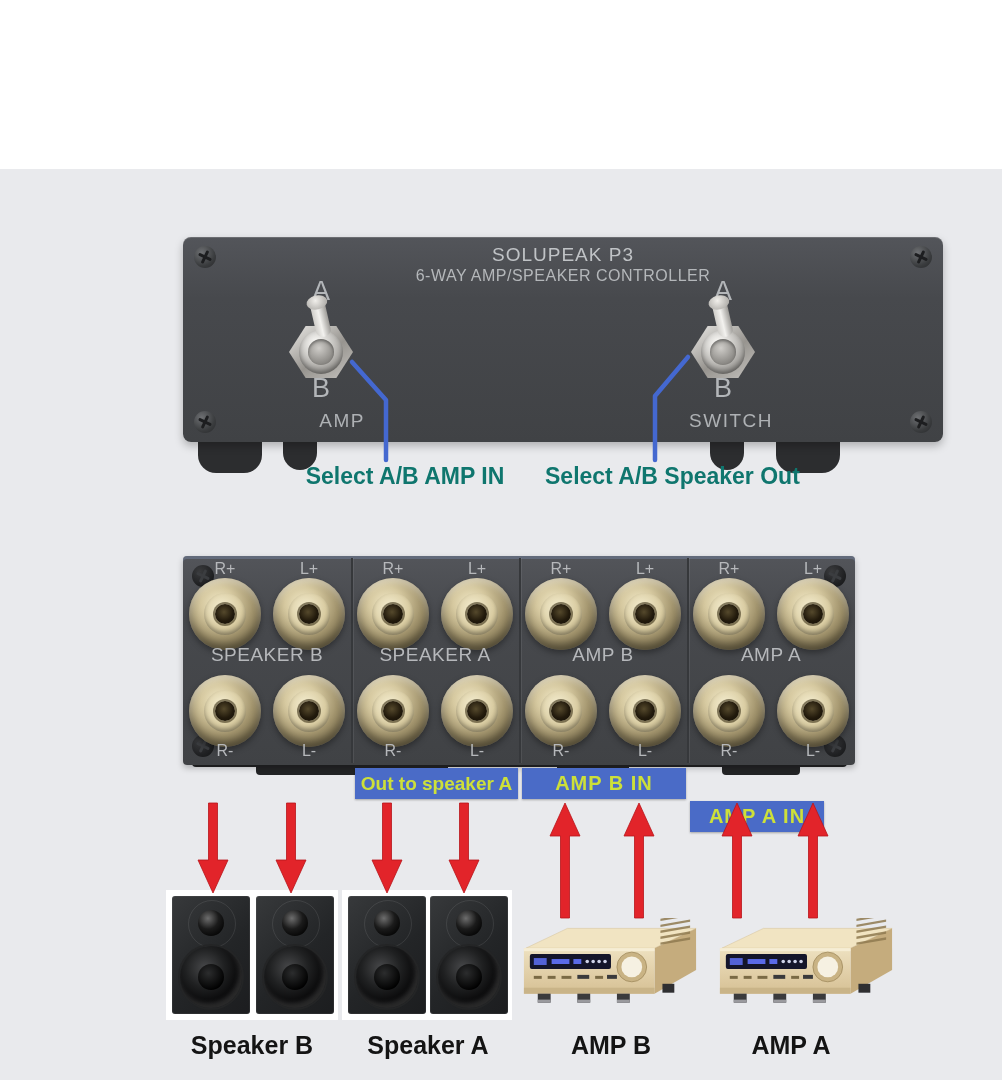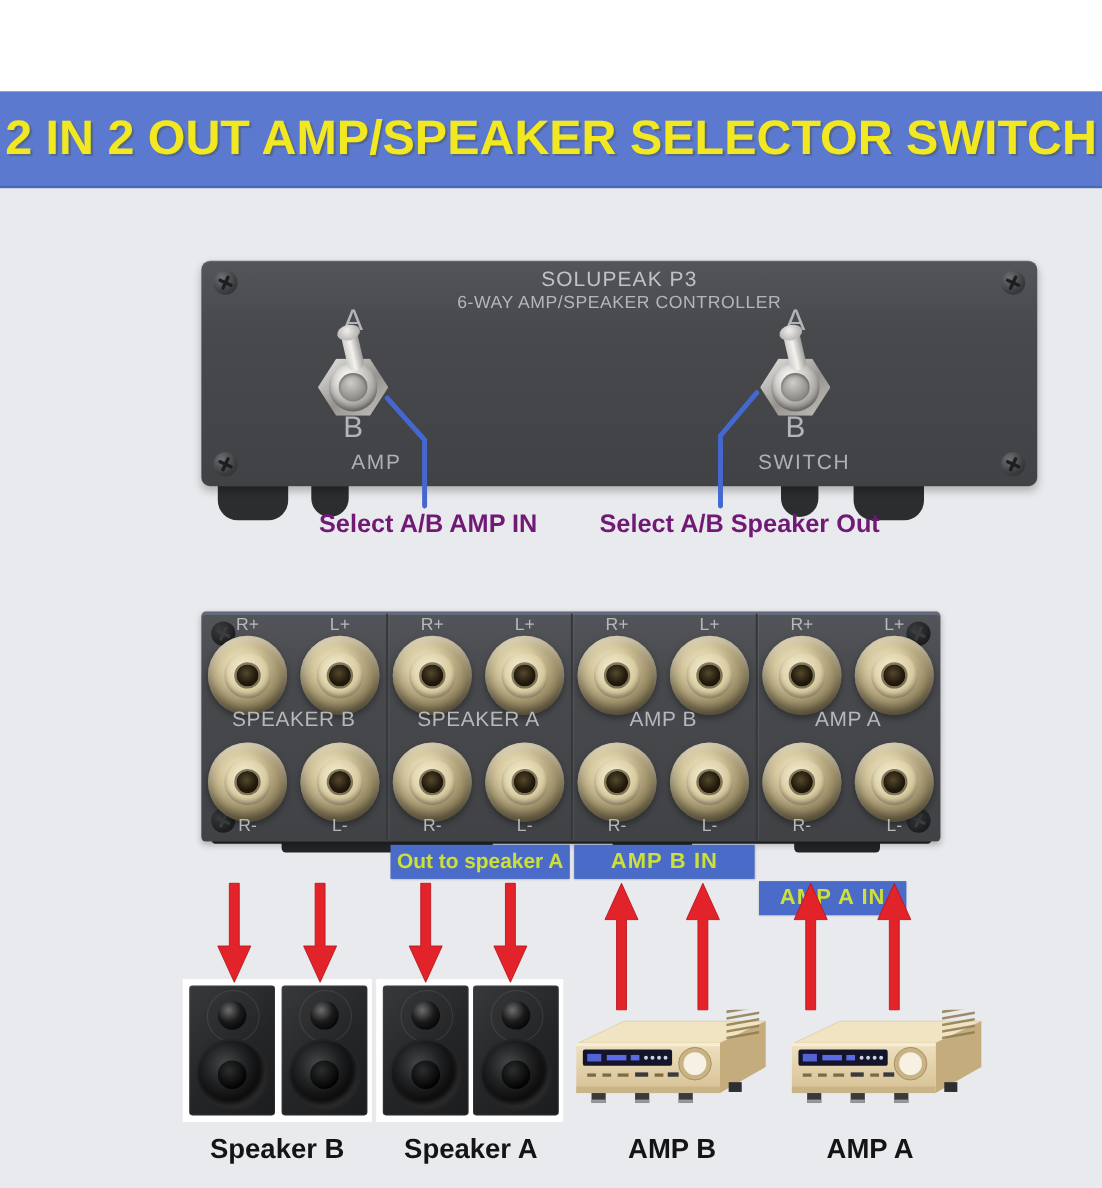--- a/index.html
+++ b/index.html
@@ -42,21 +42,21 @@
   .sw-base{position:absolute;left:2px;top:26px;width:64px;height:54px;
     clip-path:polygon(26% 2%,74% 2%,100% 50%,74% 98%,26% 98%,0% 50%);
     background:linear-gradient(145deg,#ecebe8,#97948f 55%,#c6c4c0);}
   .sw-collar{position:absolute;left:12px;top:31px;width:44px;height:44px;border-radius:50%;
     background:radial-gradient(circle at 40% 32%,#f2f1ee 12%,#b4b2ae 55%,#7f7d79 90%);
     box-shadow:inset 0 -3px 5px rgba(0,0,0,.35);}
   .sw-stem{position:absolute;left:21px;top:40px;width:26px;height:26px;border-radius:50%;
     background:radial-gradient(circle at 42% 35%,#cfcdc9,#8a8884 70%,#6f6d69);
     box-shadow:inset 0 2px 3px rgba(0,0,0,.35);}
   .foot{position:absolute;background:#2c2d2f;border-radius:12px 12px 18px 18px;}
-  .callout-text{position:absolute;width:230px;color:#701a75;font-size:23px;font-weight:700;white-space:nowrap;}
+  .callout-text{position:absolute;width:230px;text-align:center;color:#0f766e;font-size:23px;font-weight:700;white-space:nowrap;}
   
   #rear-panel{left:183px;top:556px;width:672px;height:209px;border-radius:4px;
     box-shadow:inset 0 3px 0 rgba(130,150,185,.35),0 3px 6px rgba(0,0,0,.25);}
   .divider{position:absolute;top:2px;width:2px;height:205px;background:#36383b;box-shadow:1px 0 0 rgba(255,255,255,.08);}
   .section{position:absolute;top:0;width:168px;height:209px;}
   .term{position:absolute;width:60px;text-align:center;color:#b6b8bb;font-size:16px;}
   .sec-name{position:absolute;left:0;top:88px;width:100%;text-align:center;color:#b6b8bb;font-size:19px;letter-spacing:.5px;}
   .post{position:absolute;width:72px;height:72px;border-radius:50%;
     background:radial-gradient(circle at 40% 35%,#efe6c4 0%,#d6c9a0 26%,#a3956e 55%,#7b6f4e 78%,#958a63 100%);
     box-shadow:inset 0 -6px 9px rgba(0,0,0,.38),inset 0 4px 6px rgba(255,255,255,.4),0 3px 6px rgba(0,0,0,.35);}
@@ -92,23 +92,20 @@
   #overlay{position:absolute;left:0;top:0;pointer-events:none;}
   .amp-svg{position:absolute;}
 </style>
 </head>
 <body>
 
 <div id="stage">
 
   <div id="lower-bg"></div>
 
-  <div id="banner">
-    <div class="t">2 IN 2 OUT AMP/SPEAKER SELECTOR SWITCH</div>
-  </div>
 
   <div class="foot" style="left:198px;top:425px;width:64px;height:48px;"></div>
   <div class="foot" style="left:283px;top:430px;width:34px;height:40px;"></div>
   <div class="foot" style="left:710px;top:430px;width:34px;height:40px;"></div>
   <div class="foot" style="left:776px;top:425px;width:64px;height:48px;"></div>
 
   <div class="panel" id="front-panel">
     <div class="screw" style="left:194px;top:246px;left:11px;top:9px;"></div>
     <div class="screw" style="right:11px;top:9px;"></div>
     <div class="screw" style="left:11px;bottom:9px;"></div>

